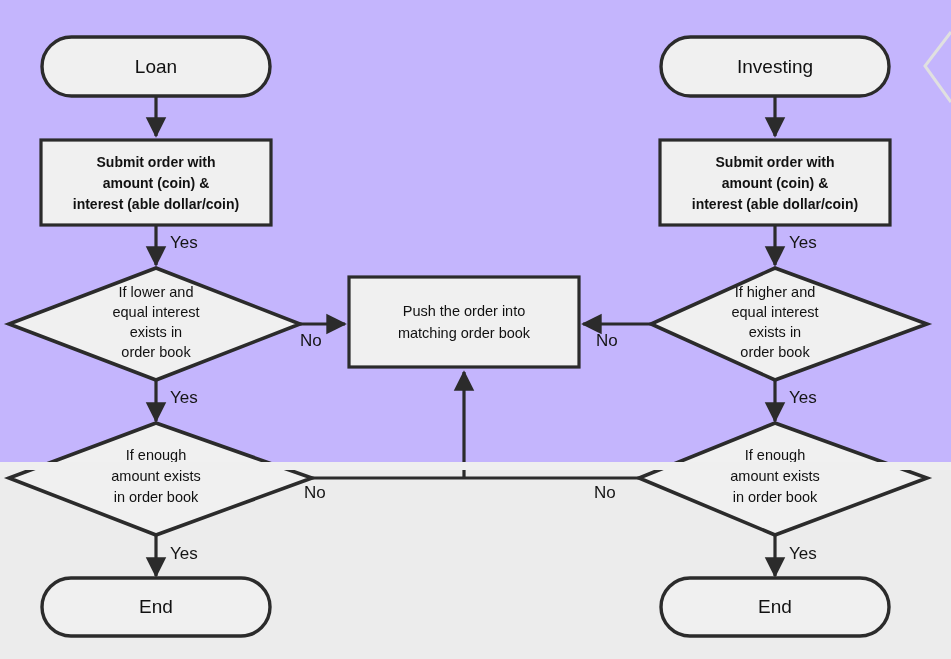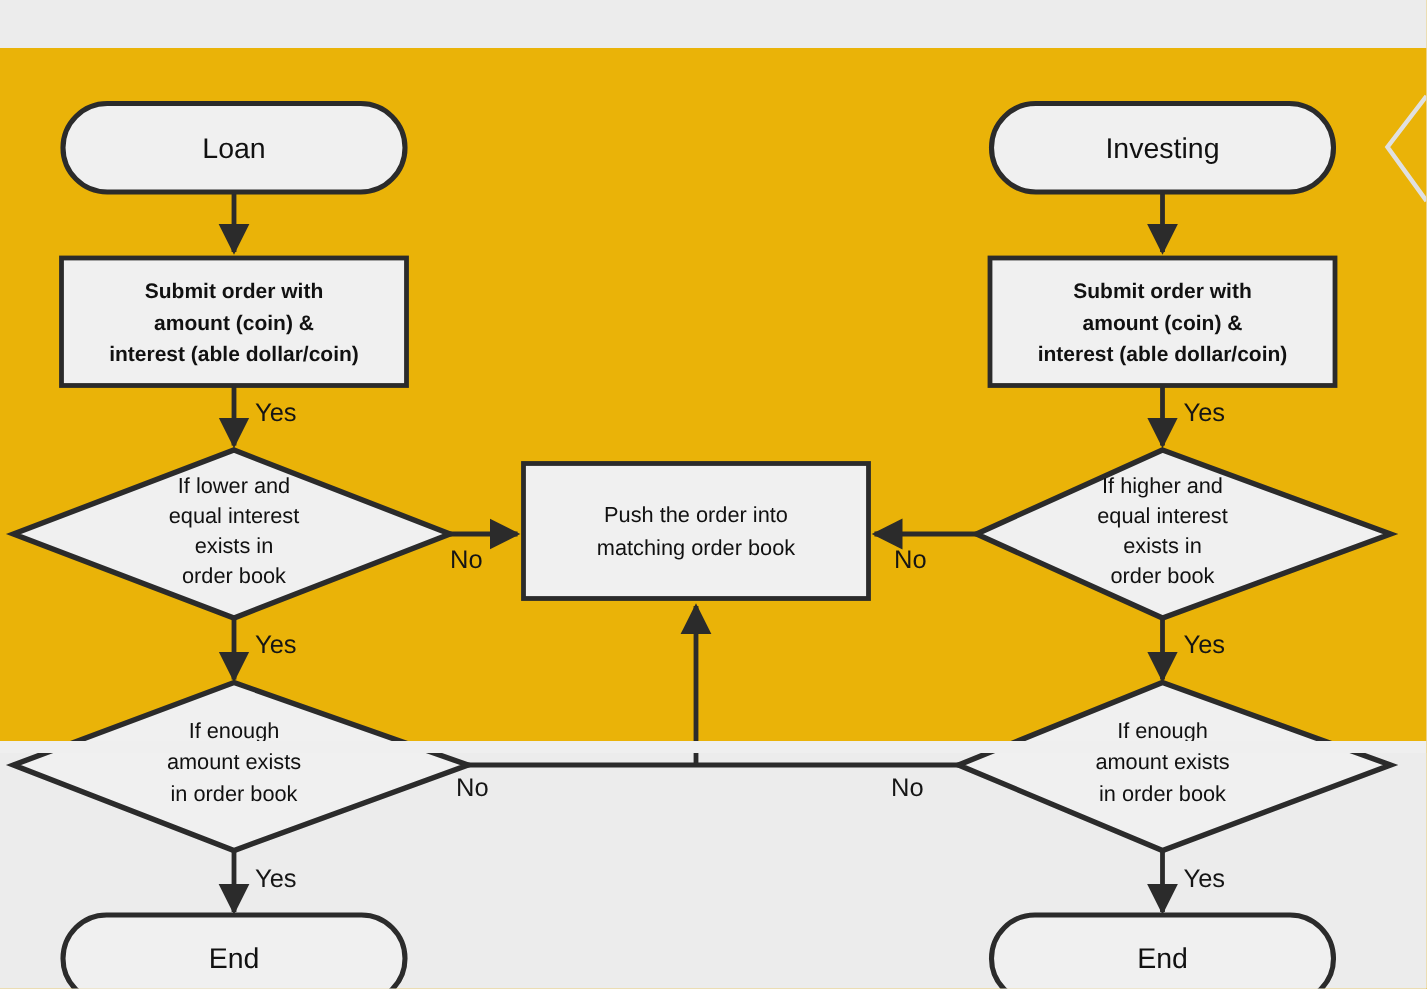--- a/index.html
+++ b/index.html
@@ -10,22 +10,21 @@
   body {
     width: 951px;
     height: 659px;
     font-family: "Liberation Sans", sans-serif;
     overflow: hidden;
   }
   #stage {
     position: relative;
     width: 951px;
     height: 470px;
-    background: #eab308;
-    margin-top: 32px;
+    background: #c4b5fd;
   }
   #bottom-strip {
     position: absolute;
     left: 0;
     bottom: 0;
     width: 951px;
     height: 8px;
     background: #efefef;
   }
   svg#flow {

